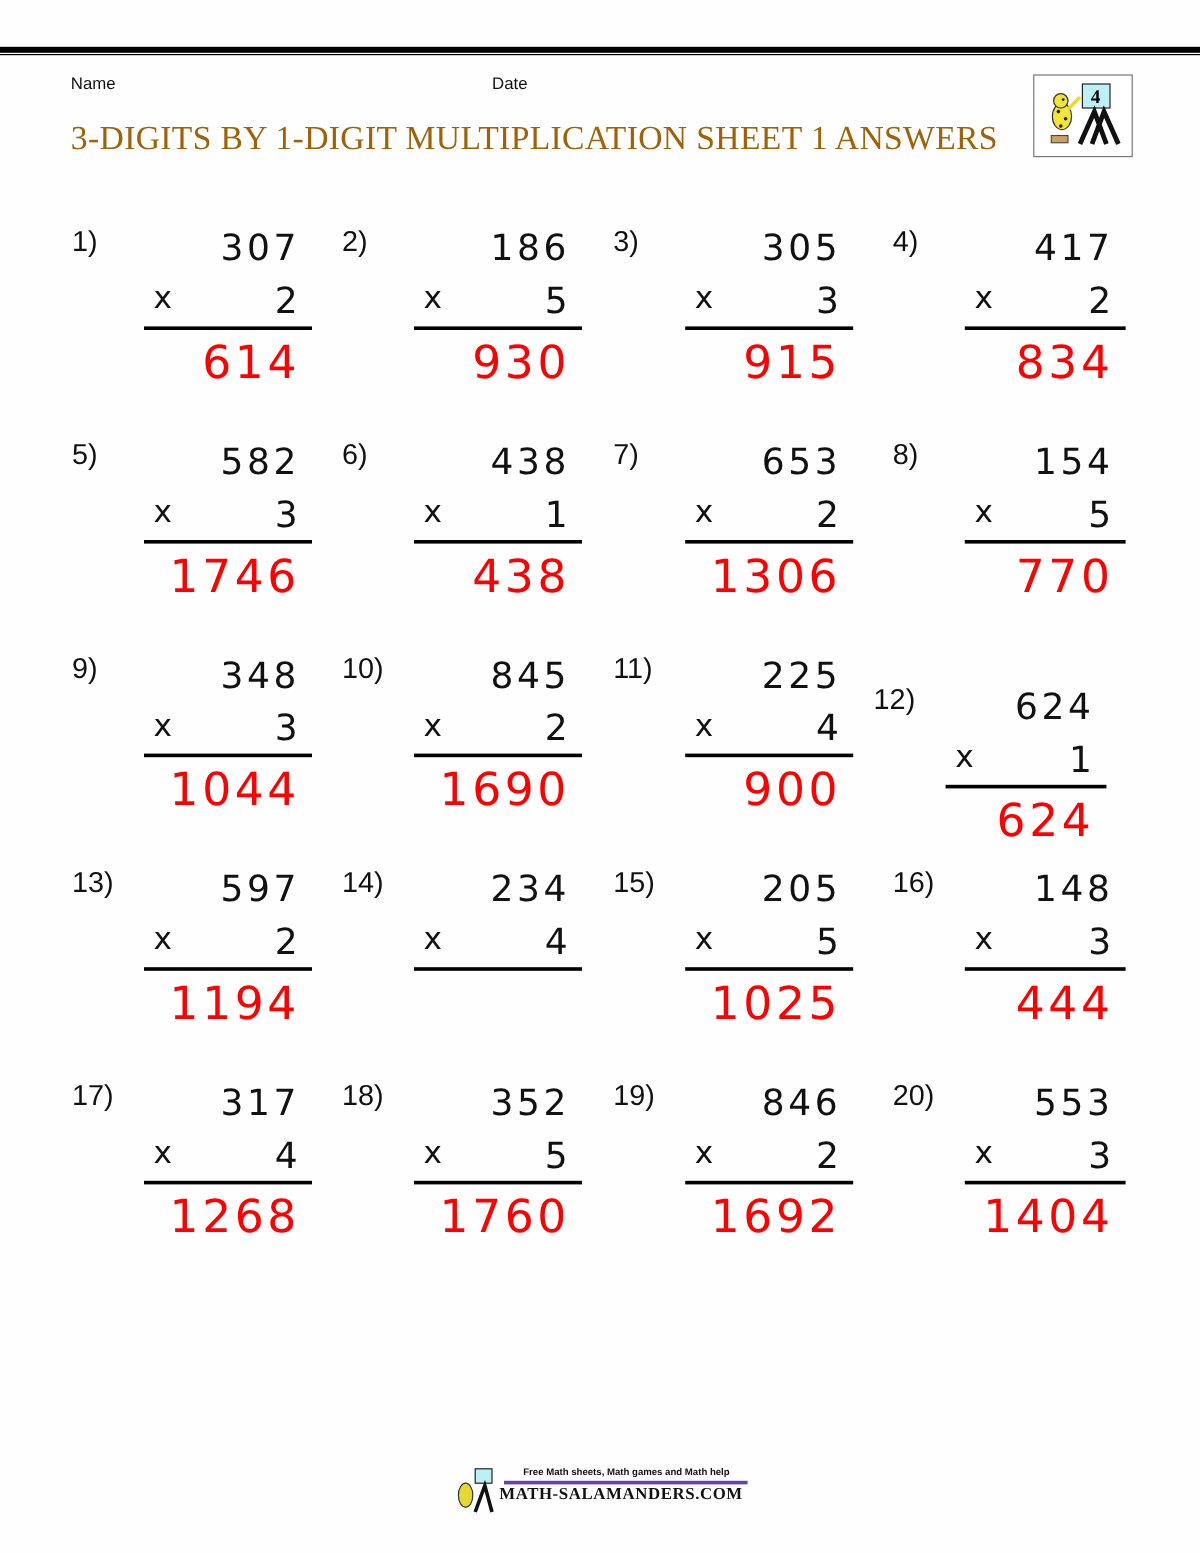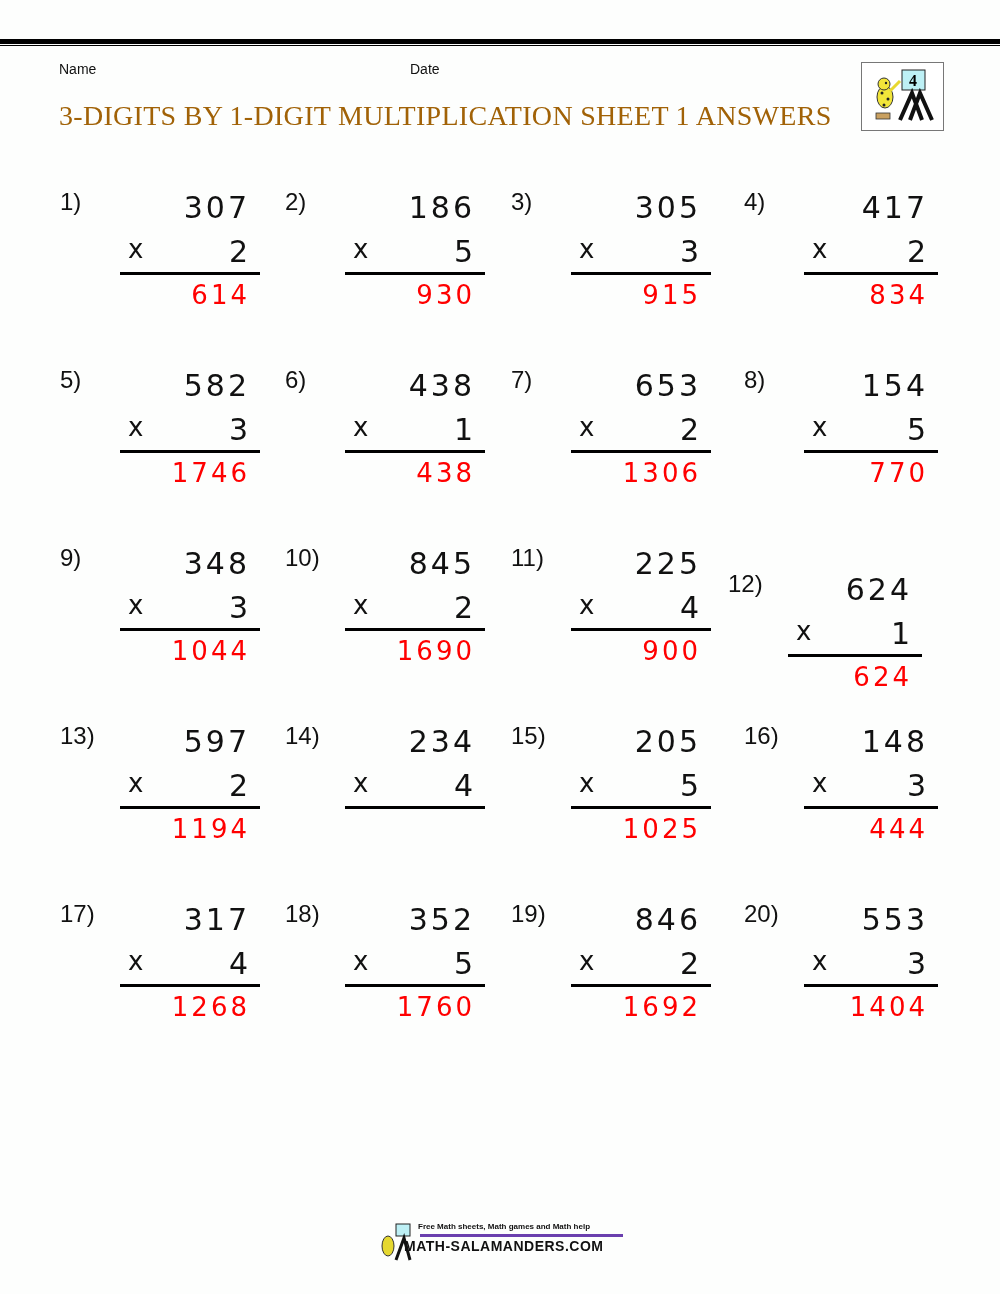--- a/index.html
+++ b/index.html
@@ -8,25 +8,25 @@
   .rule-thin { position: absolute; left: 0; top: 45px; width: 1000px; height: 1px; background: #000; }
   .label { position: absolute; top: 61px; font-size: 14px; font-family: "Liberation Sans", sans-serif; }
   .title { position: absolute; left: 59px; top: 100px; font-family: "Liberation Serif", serif; font-size: 28px; color: #a16207; letter-spacing: 0.3px; }
   .logo { position: absolute; left: 861px; top: 62px; width: 83px; height: 69px; border: 1px solid #777; background: #fff; box-sizing: border-box; }
   .problem { position: absolute; width: 230px; height: 150px; }
   .pnum { position: absolute; left: 0; top: 0; font-size: 24px; font-family: "Liberation Sans", sans-serif; }
   .top { position: absolute; right: 0; top: 2px; width: 140px; text-align: right; font-size: 30px; letter-spacing: 3px; padding-right: 10px; box-sizing: border-box; }
   .times { position: absolute; left: 68px; top: 46px; font-size: 26px; }
   .mult { position: absolute; right: 0; top: 46px; width: 60px; text-align: right; font-size: 30px; padding-right: 12px; box-sizing: border-box; }
   .bar { position: absolute; left: 60px; right: 0; top: 84px; height: 3px; background: #000; }
-  .ans { position: absolute; right: 0; top: 92px; width: 160px; text-align: right; font-size: 26px; letter-spacing: 3px; color: #f00; padding-right: 10px; box-sizing: border-box; }
+  .ans { position: absolute; right: 0; top: 92px; width: 160px; text-align: right; font-size: 38px; letter-spacing: 3px; color: #f00; padding-right: 10px; box-sizing: border-box; }
   .footer { position: absolute; left: 376px; top: 1222px; width: 250px; height: 40px; }
-  .footer-tag { position: absolute; left: 42px; top: 0; font-size: 8px; font-weight: bold; font-family: "Liberation Sans", sans-serif; white-space: nowrap; }
+  .footer-tag { position: absolute; left: 60px; top: 0; font-size: 8px; font-weight: bold; font-family: "Liberation Sans", sans-serif; white-space: nowrap; }
   .footer-line { position: absolute; left: 44px; top: 12px; width: 203px; height: 3px; background: #6a3fae; }
-  .footer-site { position: absolute; left: 28px; top: 16px; font-size: 14px; font-weight: bold; font-family: Liberation Sans, sans-serif; letter-spacing: 0.5px; }
+  .footer-site { position: absolute; left: 40px; top: 16px; font-size: 14px; font-weight: bold; font-family: Liberation Serif, serif; letter-spacing: 0.5px; }
 </style>
 </head>
 <body>
 
 <div class="rule-thick"></div>
 <div class="rule-thin"></div>
 
 <div class="label" style="left:59px">Name</div>
 <div class="label" style="left:410px">Date</div>
 

